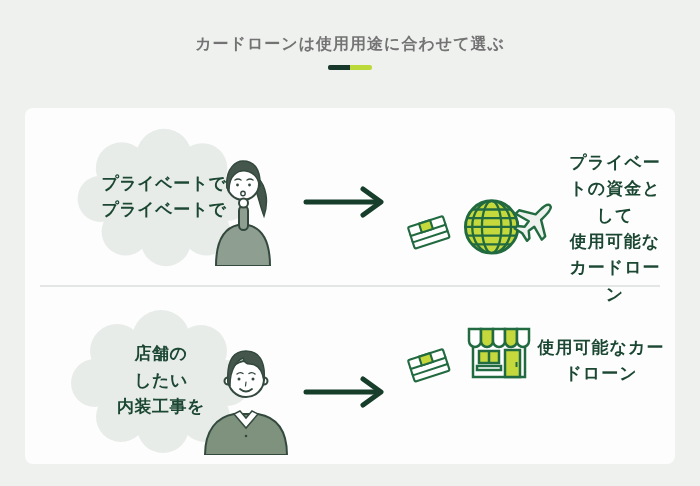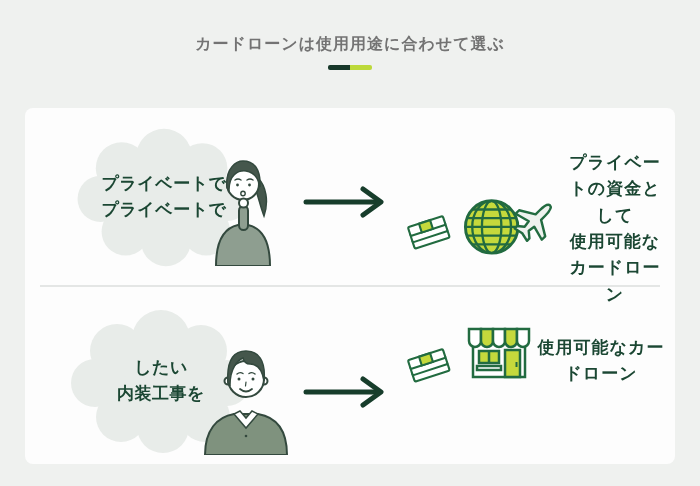--- a/index.html
+++ b/index.html
@@ -176,20 +176,21 @@
             <circle cx="90" cy="34" r="29"></circle>
               <circle cx="130" cy="46" r="26"></circle>
             <circle cx="156" cy="78" r="23"></circle>
               <circle cx="134" cy="112" r="25"></circle>
             <circle cx="92" cy="122" r="26"></circle>
               <circle cx="50" cy="112" r="25"></circle>
             <circle cx="24" cy="78" r="24"></circle>
           </g>
         </svg>
         <div class="bubble-text">
+          <span>店舗の</span>
           <span>したい</span>
           <span>内装工事を</span>
         </div>
       </div>
 
       <div class="person person-2">
         <svg viewBox="0 0 90 114">
           <path d="M4,114 C4,89 16,76 33,73 L57,73 C75,76 86,89 86,114 Z" fill="#7f927e" stroke="#33493e" stroke-width="2"></path>
           <path d="M33,73 L45,87 L57,73 L51,70 L45,77 L39,70 Z" fill="#ffffff" stroke="#33493e" stroke-width="1.5"></path>
           <circle cx="45" cy="95" r="1.3" fill="#33493e"></circle>

